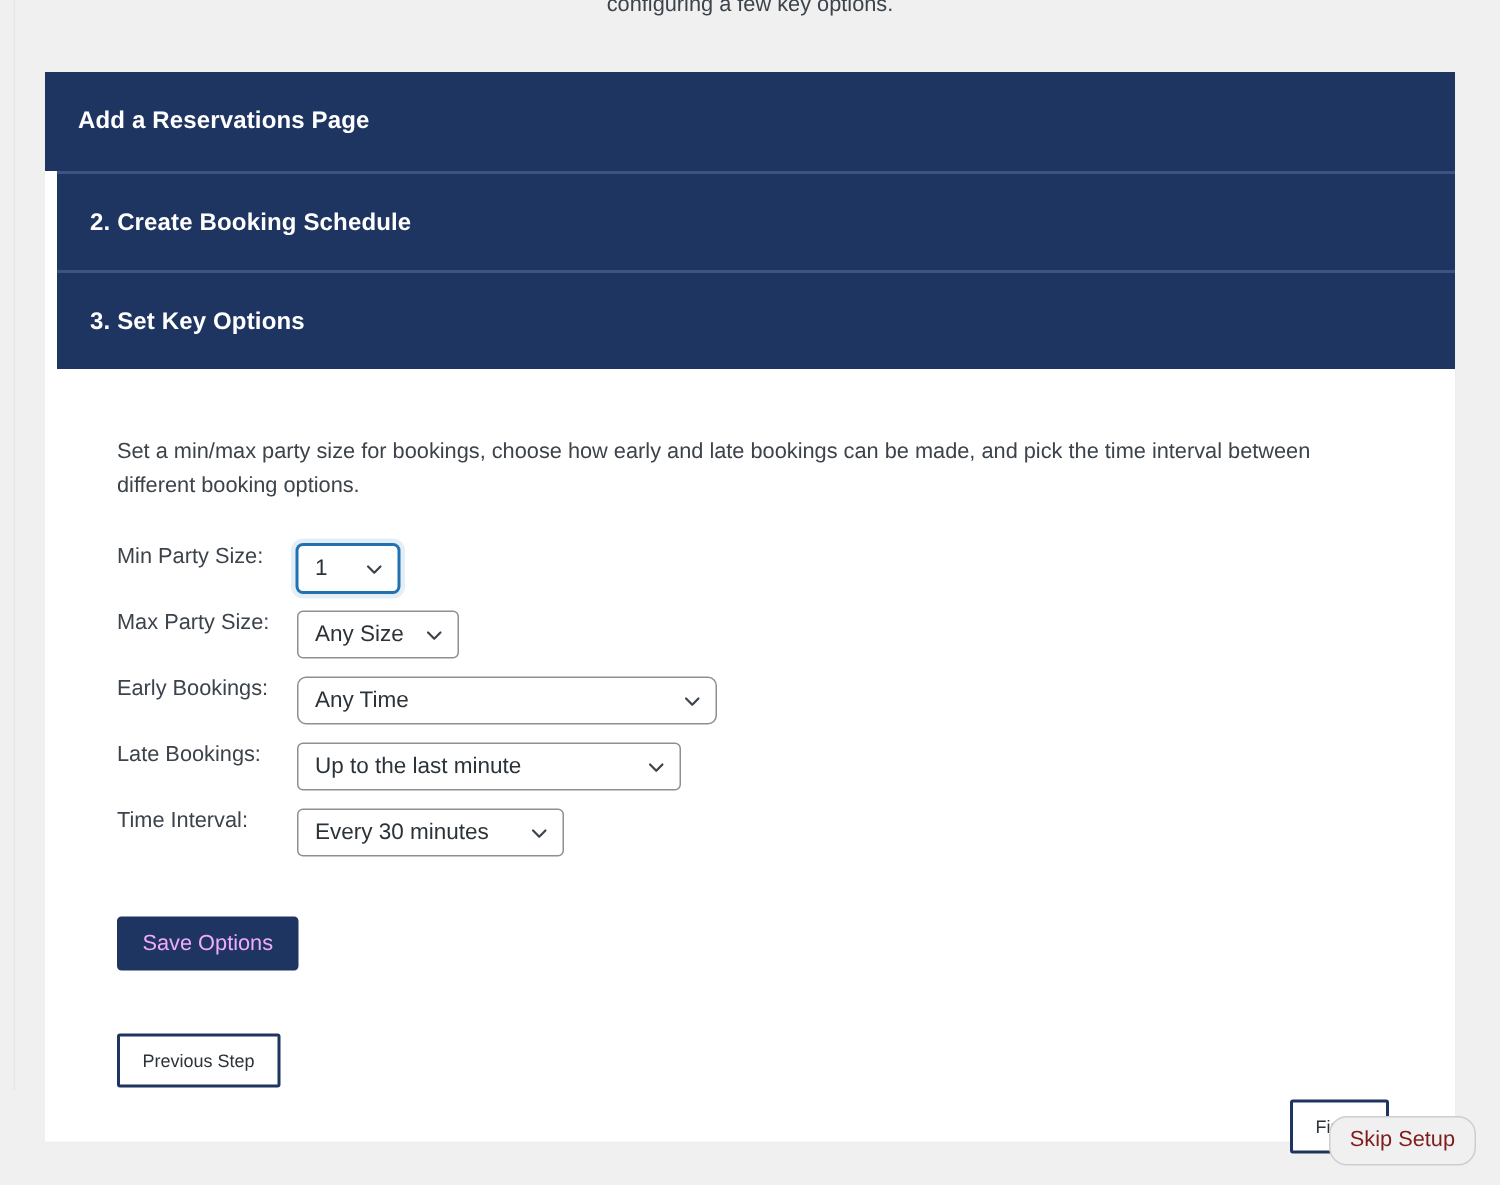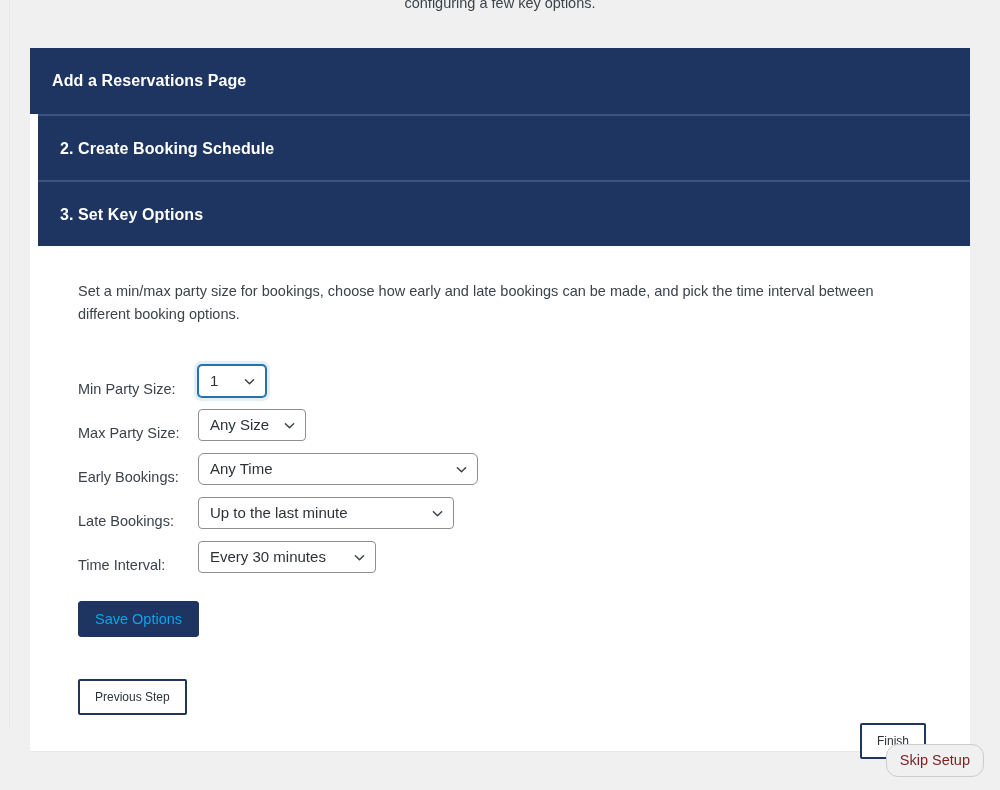--- a/index.html
+++ b/index.html
@@ -57,39 +57,39 @@
     line-height: 66px;
     box-sizing: border-box;
     letter-spacing: .1px;
   }
   .step-header + .step-header {
     border-top: 2px solid #3c5483;
     margin-left: 8px;
   }
 
   .panel-body {
-    padding: 34px 0 36px 0;
+    padding: 44px 0 36px 0;
     background: #ffffff;
     position: relative;
     min-height: 430px;
     box-sizing: border-box;
   }
 
   .panel-desc {
     margin: 0 0 26px 48px;
     width: 840px;
     font-size: 14.5px;
     line-height: 1.62;
     color: #3c434a;
   }
 
   
   .form-row {
     display: flex;
-    align-items: flex-end;
+    align-items: flex-start;
     margin-left: 48px;
     min-height: 44px;
   }
   .form-label {
     width: 110px;
     text-align: left;
     font-size: 14.5px;
     color: #3c434a;
     padding-right: 10px;
     white-space: nowrap;
@@ -137,21 +137,21 @@
   .w-max   { width: 108px; }
   .w-early { width: 280px; border-radius: 6px; }
   .w-late  { width: 256px; }
   .w-int   { width: 178px; }
 
   
   .save-btn {
     margin: 28px 0 0 48px;
     display: inline-block;
     background: #1e3461;
-    color: #0ea5e9;
+    color: #f0abfc;
     border: 1px solid #1e3461;
     border-radius: 3px;
     font-size: 14.5px;
     padding: 0 16px;
     height: 36px;
     line-height: 34px;
     cursor: pointer;
     font-family: "Liberation Sans", sans-serif;
   }
 

